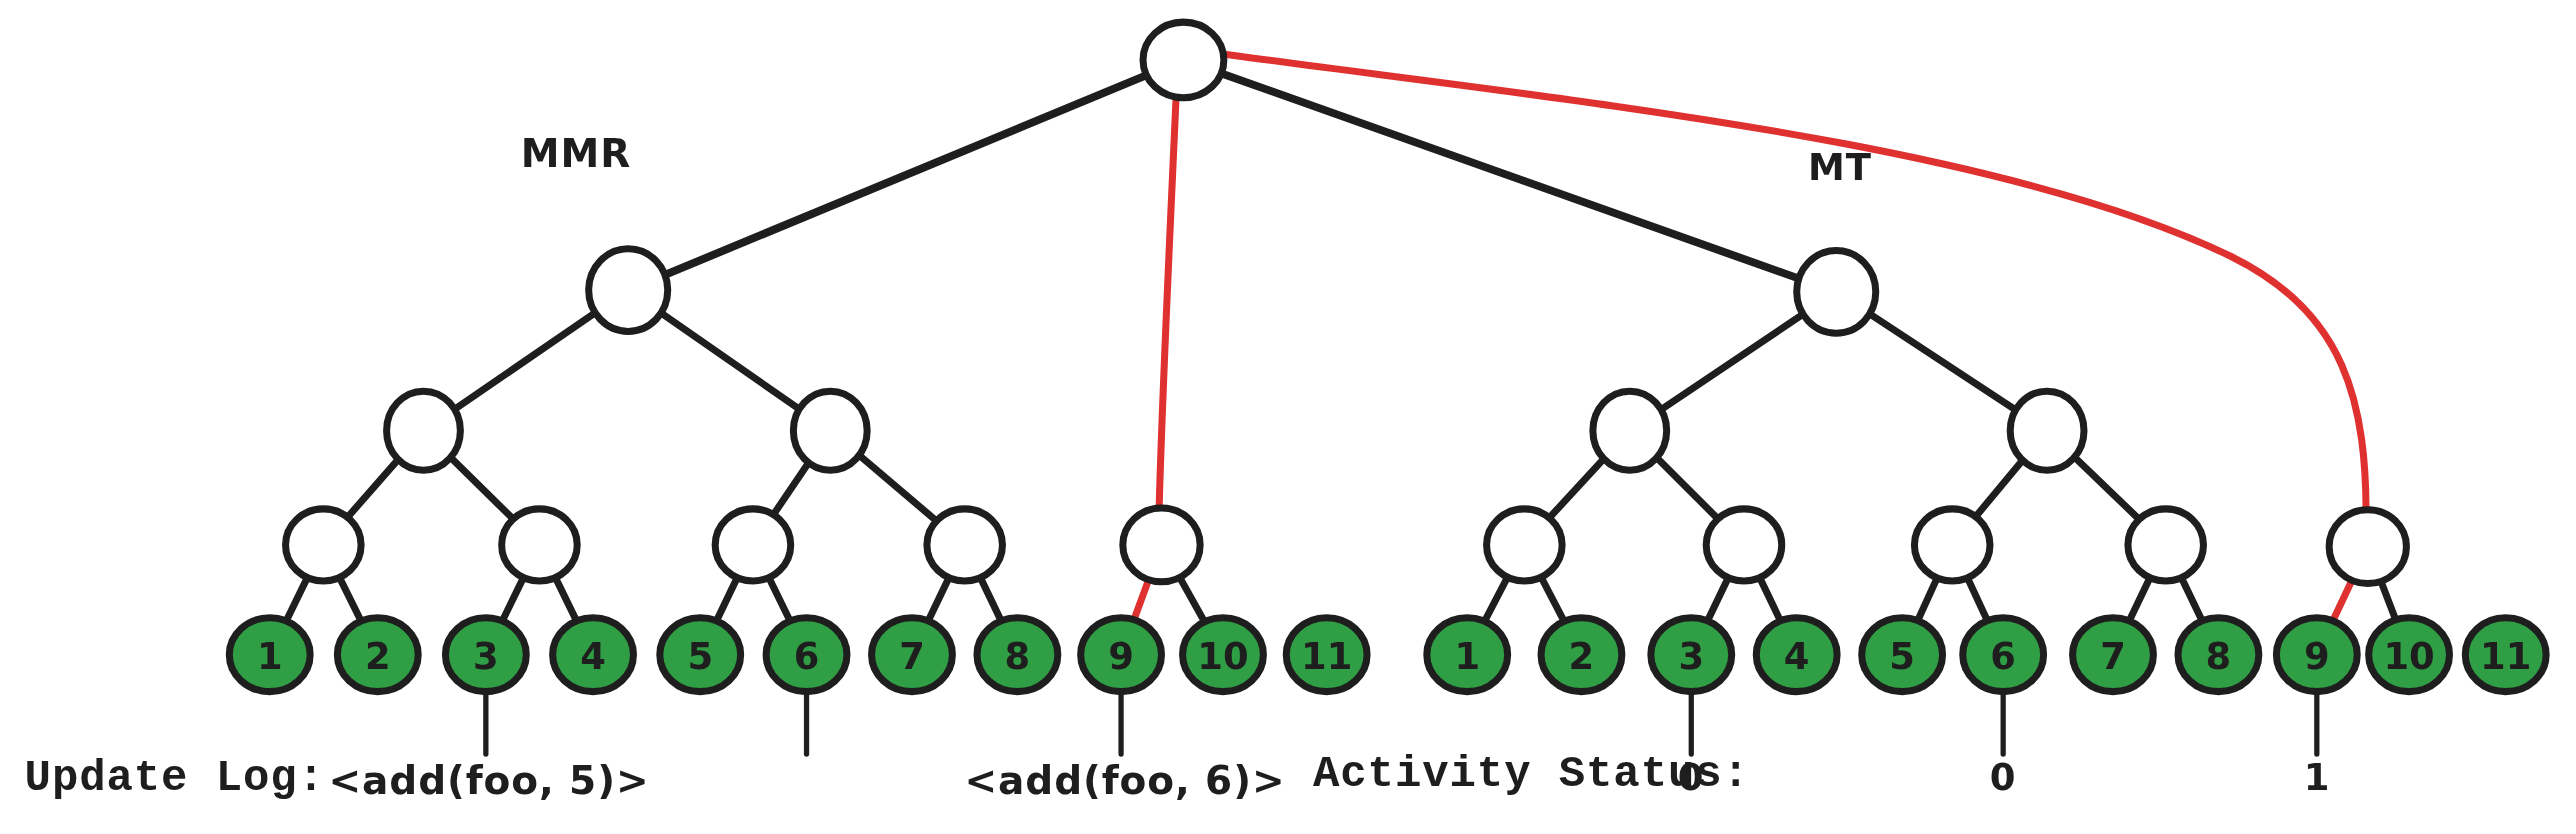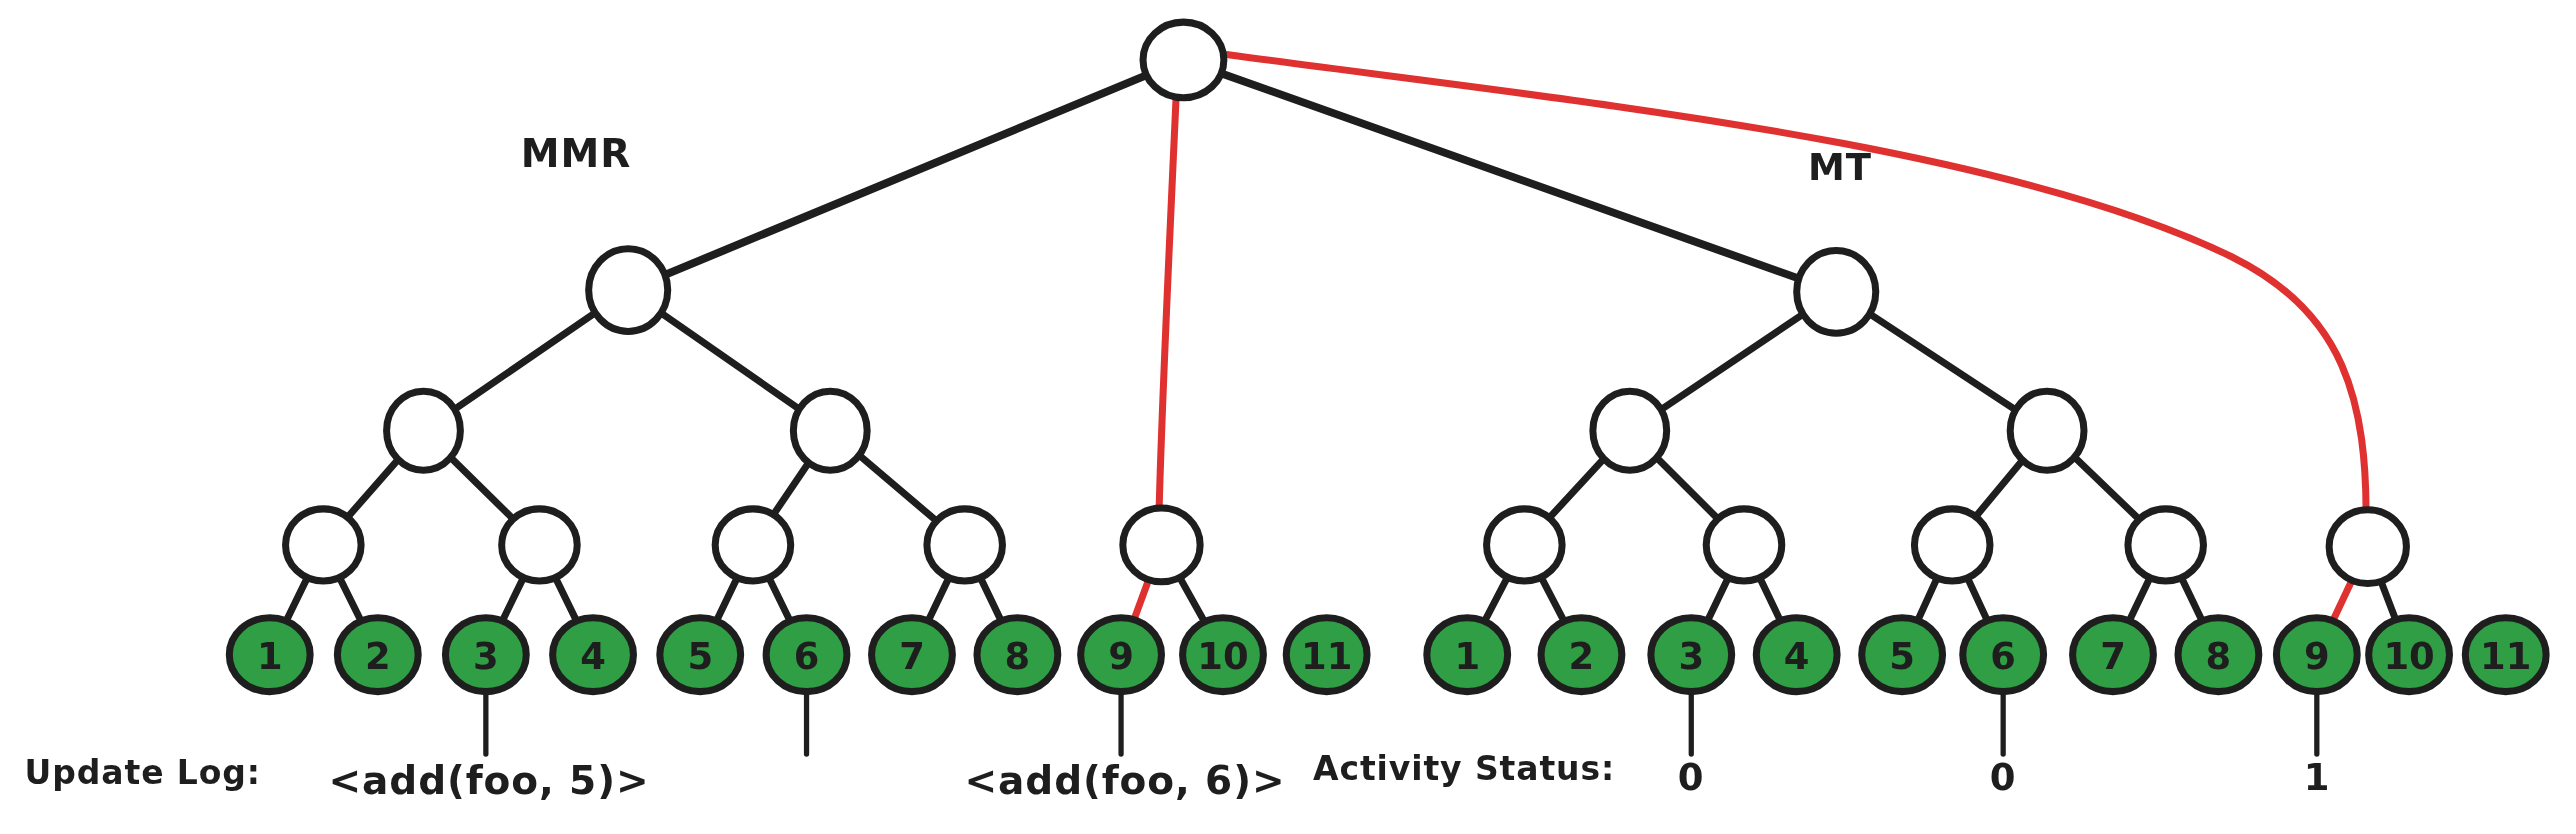--- a/index.html
+++ b/index.html
@@ -4,21 +4,21 @@
 <style>
   html,body{margin:0;padding:0;background:#ffffff;}
   body{width:2576px;height:835px;position:relative;overflow:hidden;
        font-family:"DejaVu Sans", sans-serif;color:#1e1e1e;}
   #stage{position:absolute;left:0;top:0;width:2576px;height:835px;}
   svg{position:absolute;left:0;top:0;}
   .lbl{position:absolute;white-space:nowrap;font-weight:600;color:#1e1e1e;
        letter-spacing:0.9px;line-height:1;}
   .centered{transform:translateX(-50%);}
   .tree-title{font-size:39px;}
-  .caption{font-size:33px;}
+  .caption{font-size:44px;font-family:Liberation Mono, monospace;}
   .log-entry{font-size:39px;text-align:center;}
   .status-val{font-size:37px;}
 </style>
 </head>
 <body>
 
 <div id="stage">
   <svg id="canvas" width="2576" height="835" viewBox="0 0 2932 950">
       <line x1="1347" y1="68" x2="715" y2="330" stroke="#1e1e1e" stroke-width="9" stroke-linecap="round"></line>
       <line x1="715" y1="330" x2="482" y2="490" stroke="#1e1e1e" stroke-width="8" stroke-linecap="round"></line>

